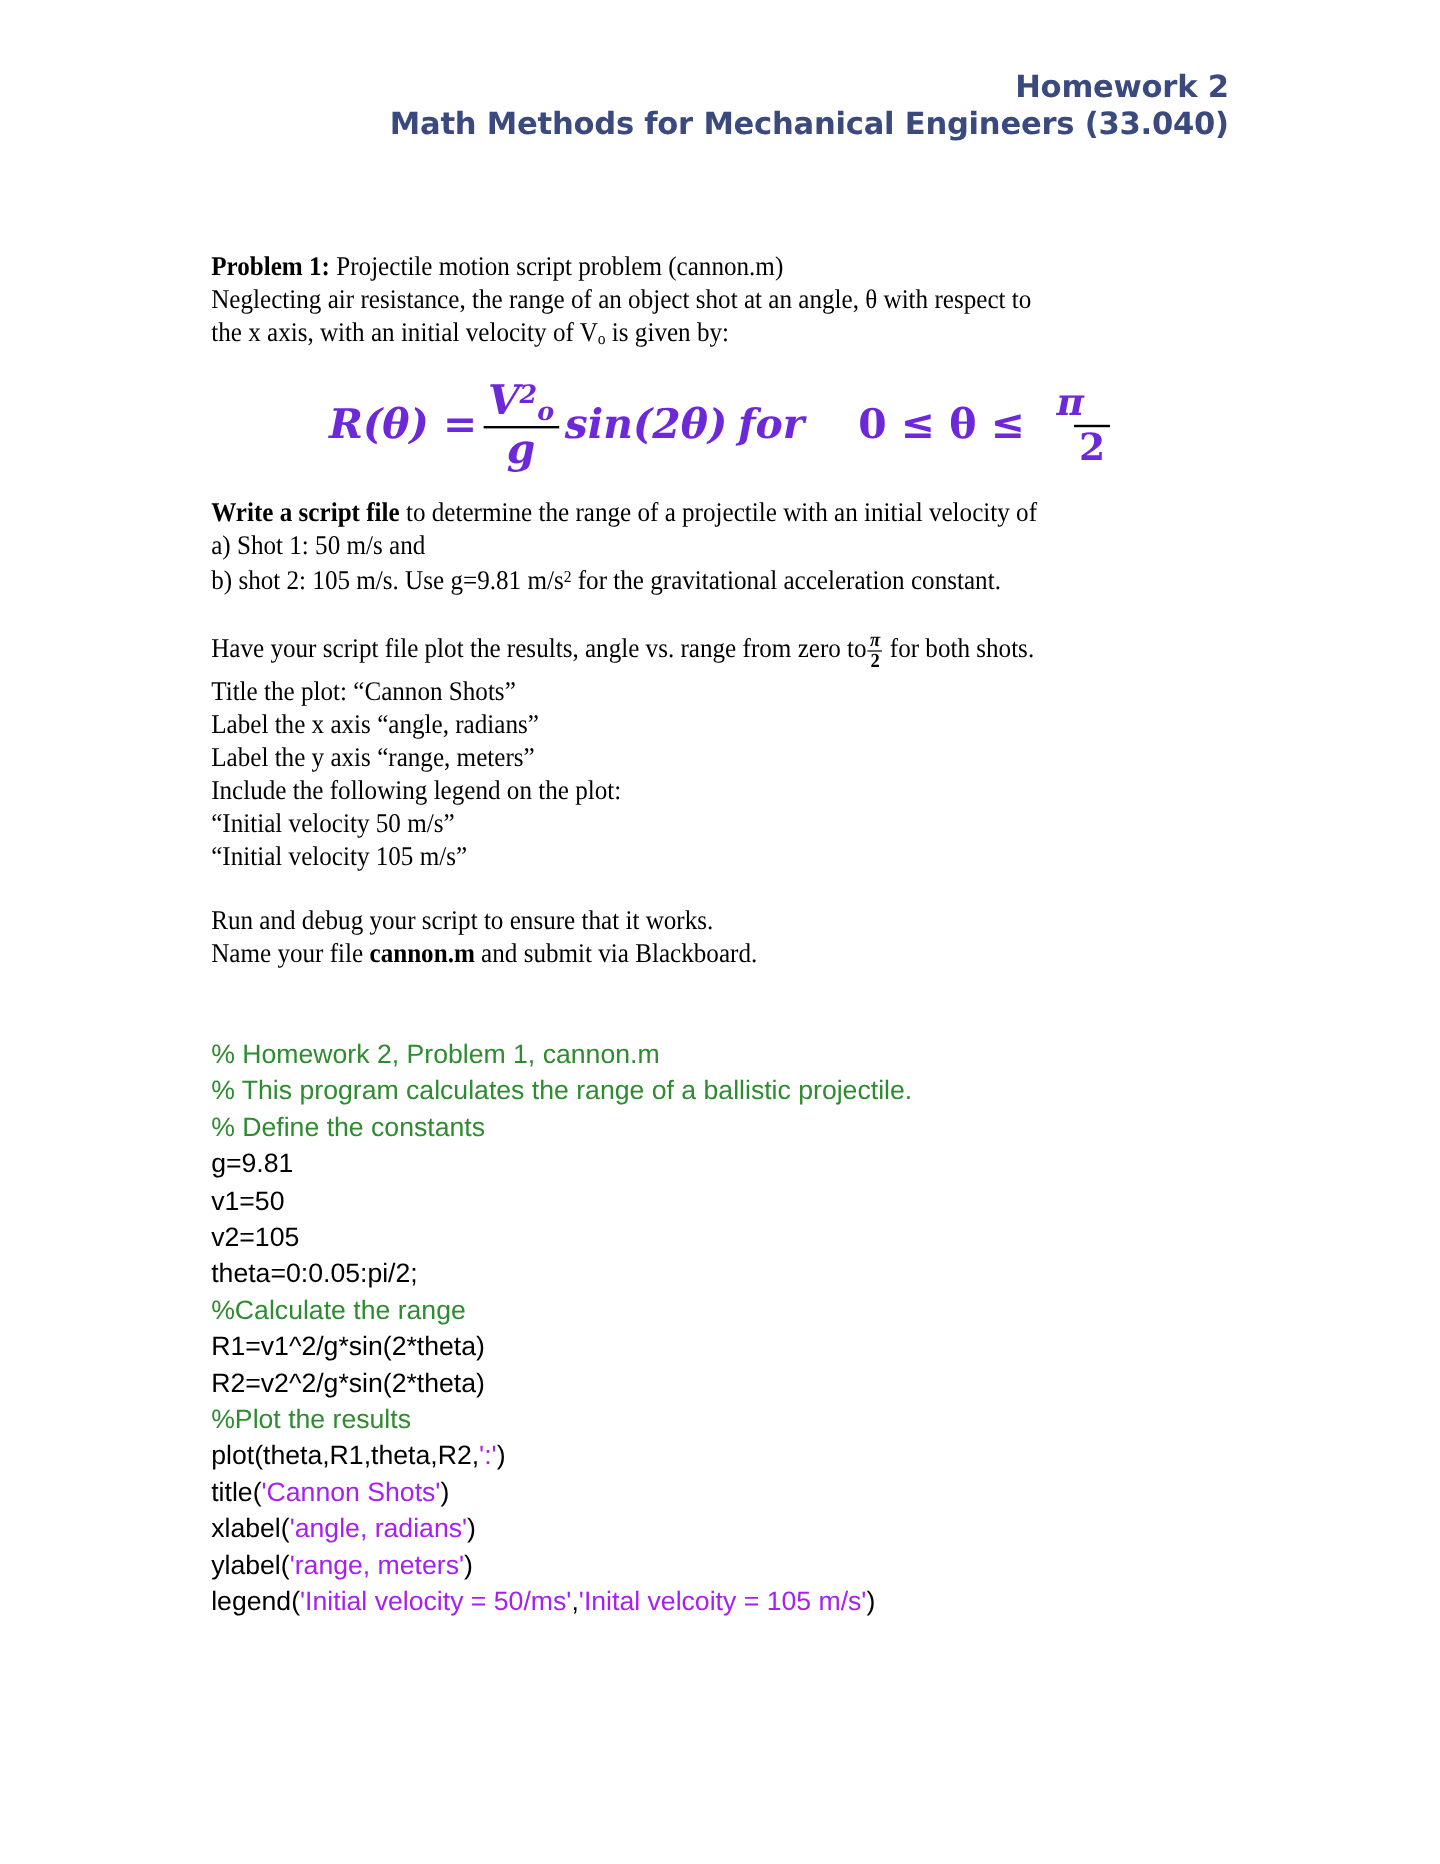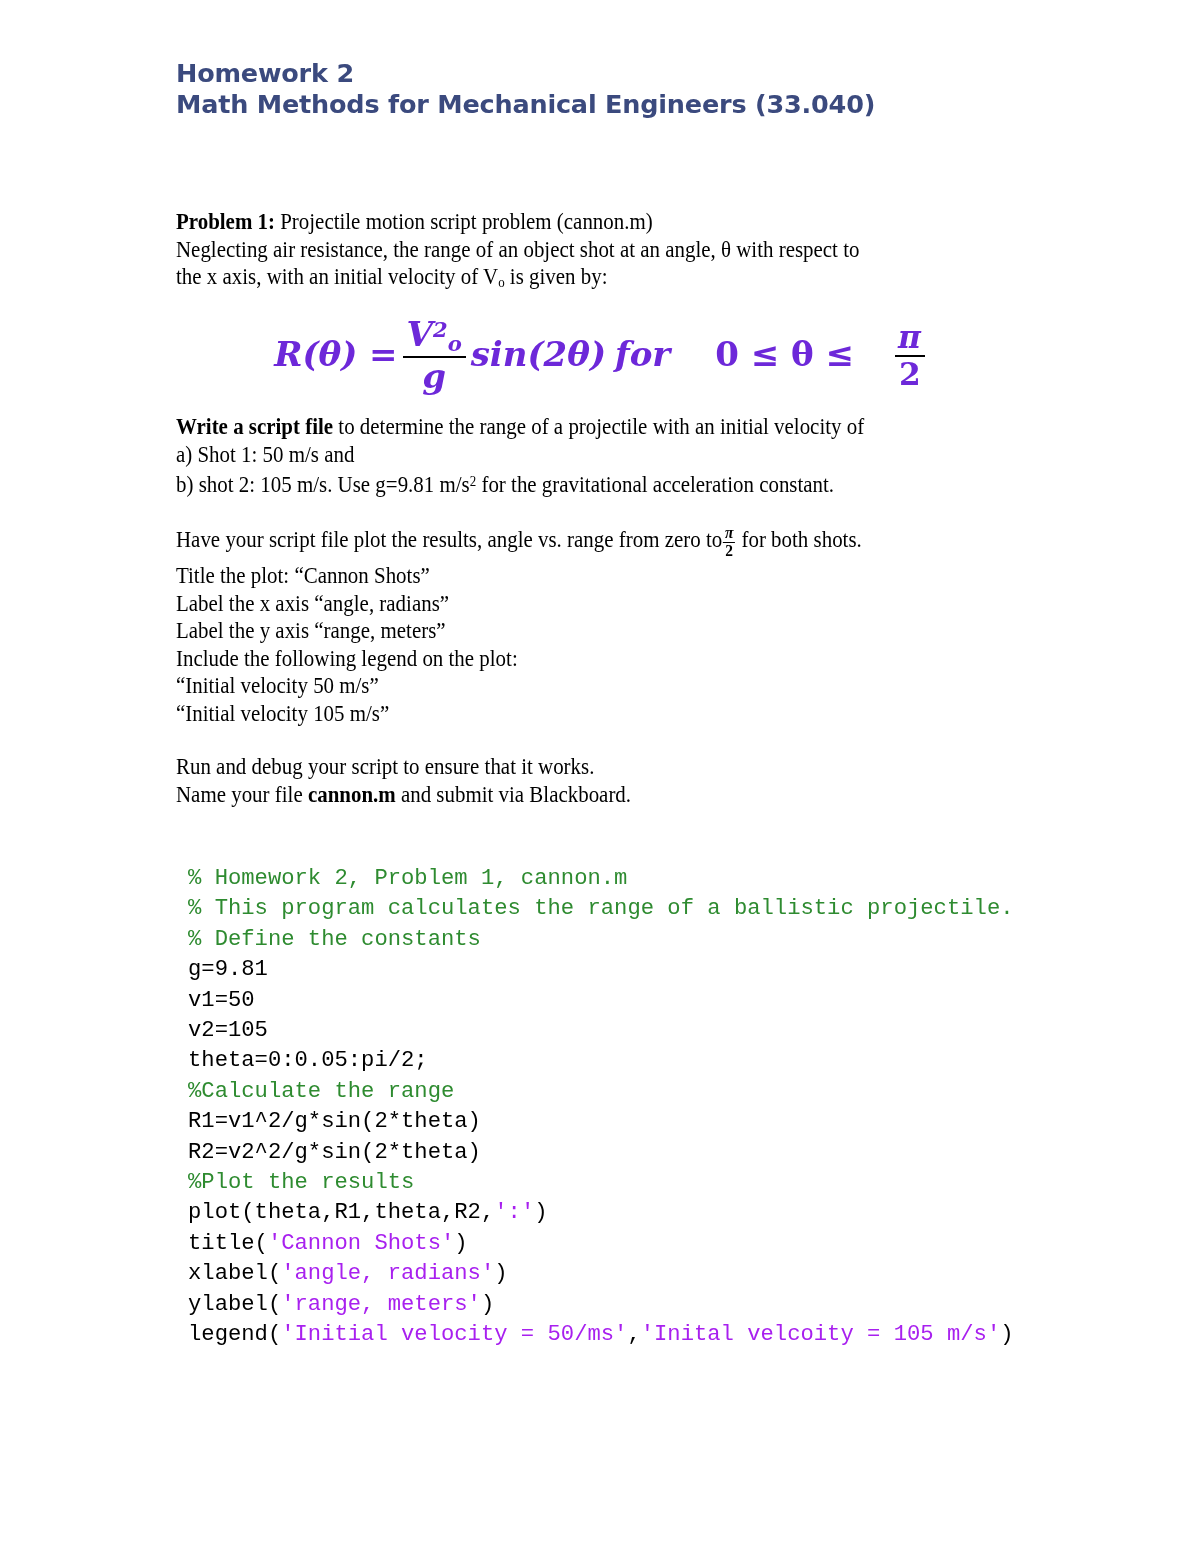--- a/index.html
+++ b/index.html
@@ -24,20 +24,21 @@
     height: 1553px;
     background: #ffffff;
   }
 
   
   .doc-header {
     position: absolute;
     left: 176px;
     top: 58px;
     width: 848px;
+    text-align: right;
     color: #3b4a7e;
     font-family: "DejaVu Sans", sans-serif;
     font-weight: bold;
     font-size: 25.5px;
     line-height: 31px;
     letter-spacing: -0.2px;
   }
   .doc-header .line2 {
     white-space: nowrap;
   }
@@ -109,43 +110,41 @@
     vertical-align: middle;
     text-align: center;
     line-height: 1.05;
     margin: 0 5px;
     position: relative;
     top: -1px;
   }
   .equation .eq-frac .num {
     display: block;
     padding: 0 4px 1px 4px;
-    text-align: right;
   }
   .equation .eq-frac .den {
     display: block;
     border-top: 2.2px solid #000;
     padding: 1px 4px 0 4px;
   }
   .equation .eq-frac.small { font-size: 0.92em; }
   .equation .sp { display: inline-block; width: 9px; }
   .equation .nonital { font-style: normal; margin-left: 36px; }
 
   
   .code {
     position: absolute;
     left: 176px;
     top: 864px;
     width: 860px;
-    font-family: Liberation Mono, monospace;
+    font-family: Liberation Sans, sans-serif;
     font-size: 22.2px;
     line-height: 30.4px;
     white-space: pre-wrap;
     color: #000000;
-    margin-left: 12px;
   }
   .code .cmt { color: #2e8b30; }
   .code .str { color: #a820ef; }
   .code .cl  { display: block; }
 </style>
 </head>
 <body>
 
 <div class="page">
 

